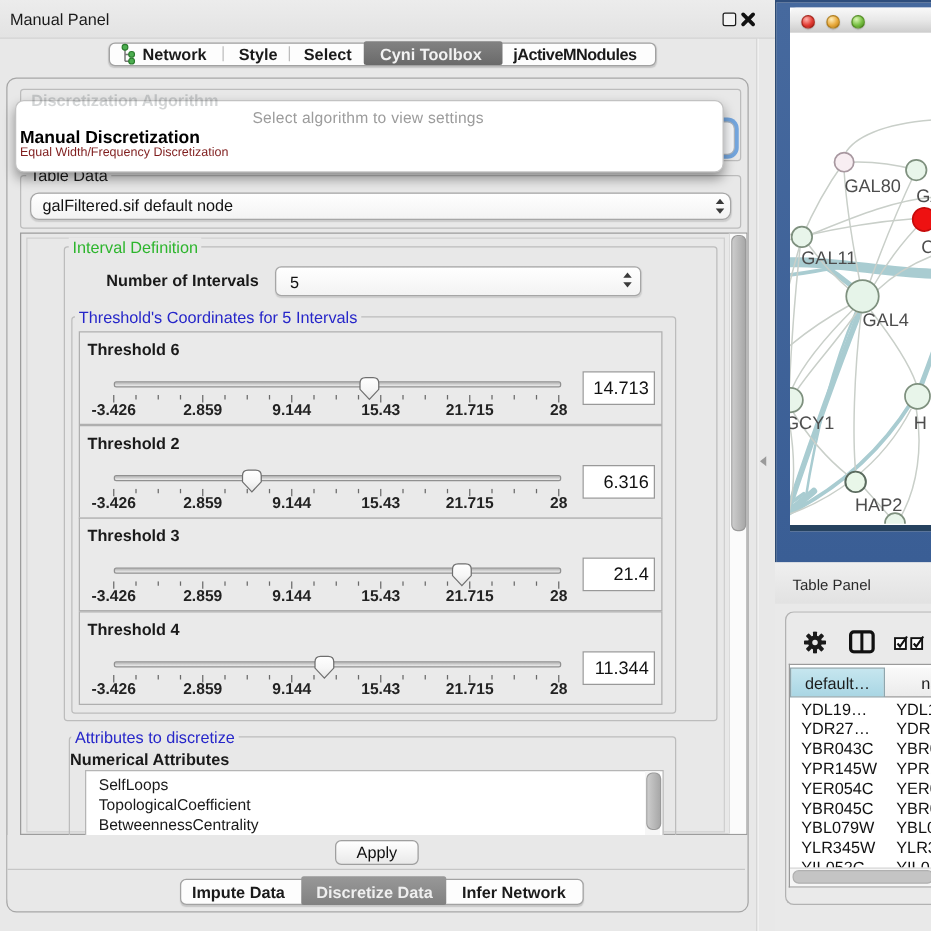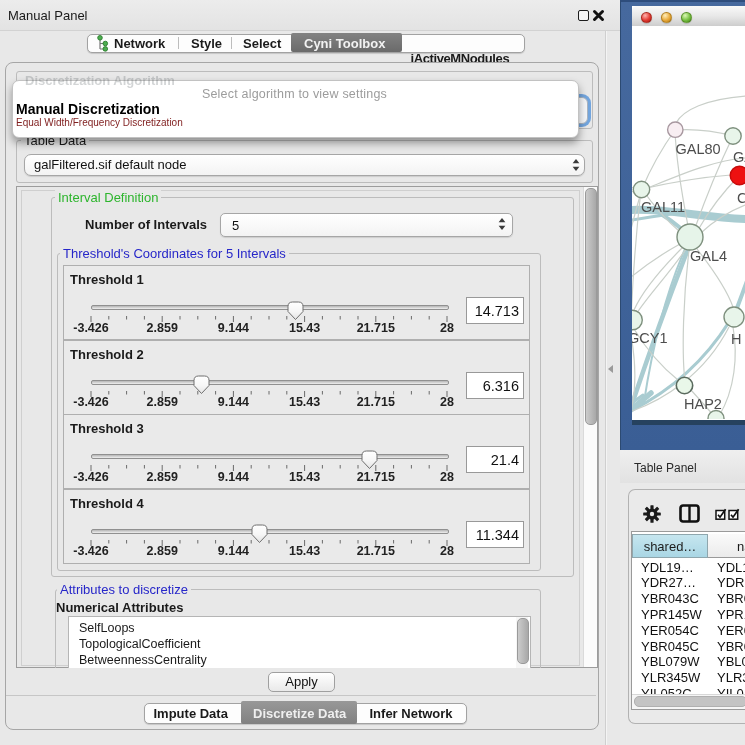--- a/index.html
+++ b/index.html
@@ -32,21 +32,21 @@
 <svg class="abs" style="left:95.5px;top:33.5px" width="14" height="18">
 <path d="M4 4 L4 15 M4 9.5 L9.2 9.5 M4 15 L9.2 15" stroke="#777" stroke-width="1.2" fill="none"></path>
 <circle cx="4" cy="3.8" r="2.3" fill="#4cae4f" stroke="#2a7a2d" stroke-width="0.9"></circle>
 <circle cx="9.3" cy="9.5" r="2.3" fill="#4cae4f" stroke="#2a7a2d" stroke-width="0.9"></circle>
 <circle cx="9.3" cy="14.9" r="2.3" fill="#4cae4f" stroke="#2a7a2d" stroke-width="0.9"></circle>
   </svg>
 <div class="lbl" style="left:114px;top:36px;font-size:13px;font-weight:bold;">Network</div>
 <div class="lbl" style="left:191px;top:36px;font-size:13px;font-weight:bold;">Style</div>
 <div class="lbl" style="left:243px;top:36px;font-size:13px;font-weight:bold;">Select</div>
 <div class="lbl" style="left:304px;top:36px;font-size:13px;font-weight:bold;color:#f2f2f2;">Cyni Toolbox</div>
-<div class="lbl" style="left:410.5px;top:36px;font-size:13px;font-weight:bold;letter-spacing:-0.4px;margin-top:15px;">jActiveMNodules</div>
+<div class="lbl" style="left:410.5px;top:36px;font-size:13px;font-weight:bold;letter-spacing:-0.4px;">jActiveMNodules</div>
 <div class="vsep" style="left:178px;top:36.5px;height:12px;bottom:auto;"></div>
 <div class="vsep" style="left:231px;top:36.5px;height:12px;bottom:auto;"></div>
 <div class="abs" style="left:5px;top:62px;width:592px;height:666px;background:#e8e8e8;border:1px solid #a6a6a6;border-radius:8px;"></div>
 <div class="groupbox" style="left:16px;top:71px;width:575px;height:56px;"></div>
 <div class="abs" style="left:460px;top:97px;width:126px;height:25px;border-radius:6px;background:#f5f6f8;border:1px solid #aab4bf;box-shadow:0 0 0 3px rgba(94,153,219,0.85);"></div>
 <svg class="abs" style="left:570px;top:103px" width="10" height="14">
     <path d="M5 1 L8.4 5.2 L1.6 5.2 Z" fill="#555"></path>
     <path d="M5 13 L8.4 8.8 L1.6 8.8 Z" fill="#555"></path>
   </svg>
 <div class="groupbox" style="left:16px;top:140px;width:575px;height:41px;"></div>
@@ -68,21 +68,21 @@
 <div class="combo" style="left:220px;top:213px;width:291px;height:22px;">
     <span style="left:11px;">5</span>
   </div>
 <svg class="abs" style="left:497px;top:217px" width="10" height="14">
     <path d="M5 1 L8.4 5.2 L1.6 5.2 Z" fill="#3a3a3a"></path>
     <path d="M5 13 L8.4 8.8 L1.6 8.8 Z" fill="#3a3a3a"></path>
   </svg>
 <div class="groupbox" style="left:57px;top:253px;width:482px;height:316px;"></div>
 <div class="gtitle" style="left:60px;top:246px;color:#2626c9;">Threshold's Coordinates for 5 Intervals</div>
 <div class="thpanel" style="top:265.0px;"></div>
-<div class="lbl bold" style="left:70px;top:272.0px;font-size:13px;">Threshold 1</div>
+<div class="lbl bold" style="left:70px;top:272.0px;font-size:13px;">Threshold 6</div>
 <div class="track" style="top:305.0px;"></div>
 <svg class="abs" style="left:88px;top:316.0px" width="364" height="8">
     <path d="M3.0 0 L3.0 6 M20.8 0 L20.8 3.5 M38.6 0 L38.6 3.5 M56.4 0 L56.4 3.5 M74.2 0 L74.2 6 M92.0 0 L92.0 3.5 M109.8 0 L109.8 3.5 M127.6 0 L127.6 3.5 M145.4 0 L145.4 6 M163.2 0 L163.2 3.5 M181.0 0 L181.0 3.5 M198.8 0 L198.8 3.5 M216.6 0 L216.6 6 M234.4 0 L234.4 3.5 M252.2 0 L252.2 3.5 M270.0 0 L270.0 3.5 M287.8 0 L287.8 6 M305.6 0 L305.6 3.5 M323.4 0 L323.4 3.5 M341.2 0 L341.2 3.5 M359.0 0 L359.0 6" stroke="#6a6a6a" stroke-width="1"></path>
   </svg>
 <div class="tickerlabel" style="left:61.0px;top:320.5px;">-3.426</div>
 <div class="tickerlabel" style="left:132.2px;top:320.5px;">2.859</div>
 <div class="tickerlabel" style="left:203.4px;top:320.5px;">9.144</div>
 <div class="tickerlabel" style="left:274.6px;top:320.5px;">15.43</div>
 <div class="tickerlabel" style="left:345.8px;top:320.5px;">21.715</div>
 <div class="tickerlabel" style="left:417.0px;top:320.5px;">28</div>
@@ -282,21 +282,21 @@
   </svg>
 <svg class="abs" style="left:714.5px;top:507.5px" width="12" height="12">
     <rect x="1" y="2.5" width="8.7" height="8.7" fill="#fff" stroke="#111" stroke-width="1.5"></rect>
     <path d="M3 6.8 L5 9.2 L10.6 1.2" fill="none" stroke="#111" stroke-width="1.7"></path>
   </svg>
 <svg class="abs" style="left:727.5px;top:507.5px" width="12" height="12">
     <rect x="1" y="2.5" width="8.7" height="8.7" fill="#fff" stroke="#111" stroke-width="1.5"></rect>
     <path d="M3 6.8 L5 9.2 L10.6 1.2" fill="none" stroke="#111" stroke-width="1.7"></path>
   </svg>
 <div class="abs" style="left:631px;top:531px;width:114px;height:177px;background:#ffffff;border:1px solid #9a9a9a;border-right:none;"></div>
-<div class="abs" style="left:632px;top:533.5px;width:76px;height:24px;background:linear-gradient(#c6e6ef,#a9d6e4);border:1px solid #8fa6ad;box-sizing:border-box;text-align:center;font-size:13px;color:#1c1c1c;line-height:23px;">shared…</div>
+<div class="abs" style="left:632px;top:533.5px;width:76px;height:24px;background:linear-gradient(#c6e6ef,#a9d6e4);border:1px solid #8fa6ad;box-sizing:border-box;text-align:center;font-size:13px;color:#1c1c1c;line-height:23px;">default…</div>
 <div class="abs" style="left:708px;top:533.5px;width:37px;height:24px;background:linear-gradient(#fafafa,#ebebeb);border-bottom:1px solid #9a9a9a;box-sizing:border-box;"></div>
 <div class="lbl" style="left:737px;top:539px;font-size:13px;">name</div>
 <div class="lbl" style="left:641px;top:559.5px;font-size:13px;color:#111;">YDL19…</div>
 <div class="lbl" style="left:717px;top:559.5px;font-size:13px;color:#111;">YDL1</div>
 <div class="lbl" style="left:641px;top:575.3px;font-size:13px;color:#111;">YDR27…</div>
 <div class="lbl" style="left:717px;top:575.3px;font-size:13px;color:#111;">YDR2</div>
 <div class="lbl" style="left:641px;top:591.1px;font-size:13px;color:#111;">YBR043C</div>
 <div class="lbl" style="left:717px;top:591.1px;font-size:13px;color:#111;">YBR0</div>
 <div class="lbl" style="left:641px;top:606.9px;font-size:13px;color:#111;">YPR145W</div>
 <div class="lbl" style="left:717px;top:606.9px;font-size:13px;color:#111;">YPR1</div>

